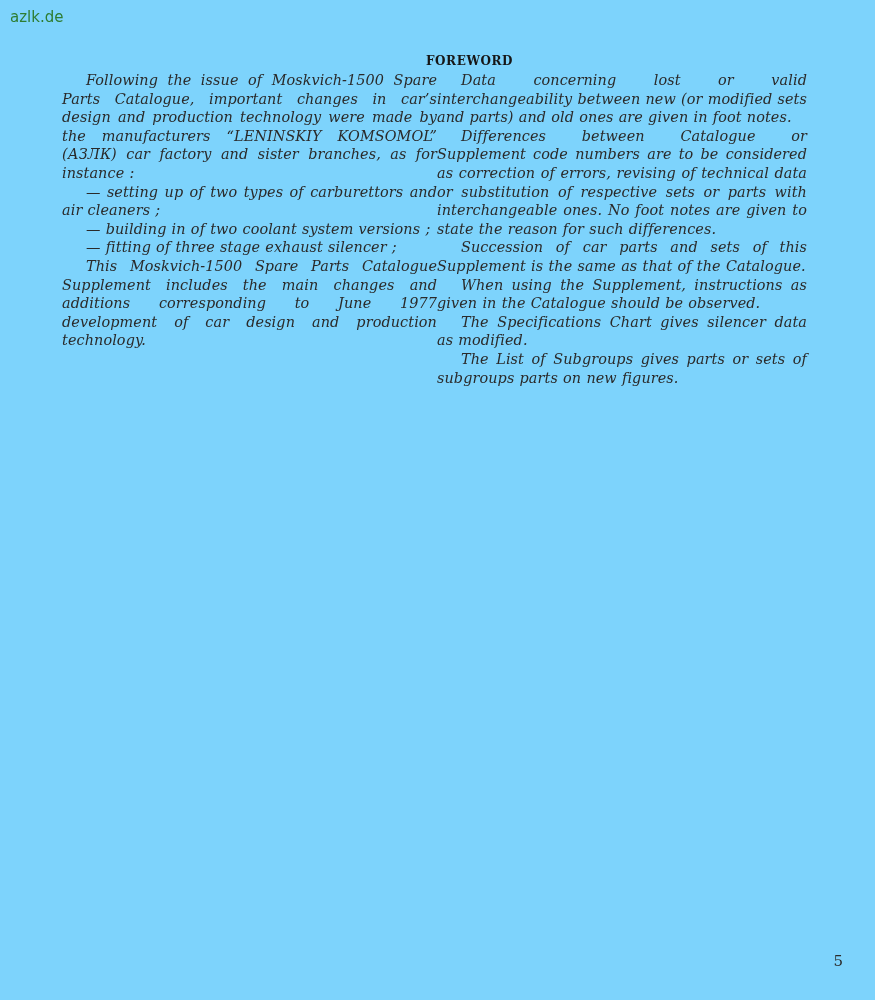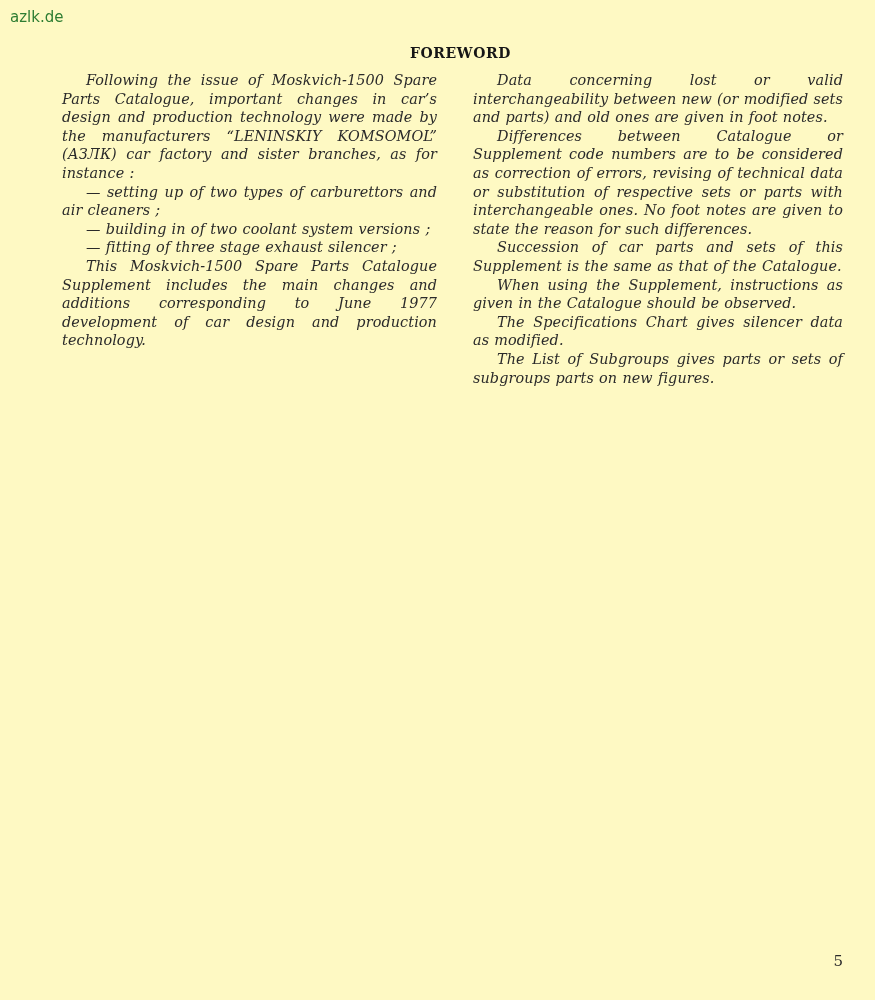--- a/index.html
+++ b/index.html
@@ -8,58 +8,58 @@
     width: 875px;
     height: 1000px;
     overflow: hidden;
     background: #ffffff;
   }
   .page {
     position: absolute;
     left: 0; top: 0;
     width: 875px;
     height: 1000px;
-    background: #fef9c3;
+    background: #7dd3fc;
     font-family: "DejaVu Serif", serif;
   }
   .watermark {
     position: absolute;
     left: 10px;
     top: 8px;
     font-family: "DejaVu Sans", "Liberation Sans", sans-serif;
     font-size: 15px;
     color: #2e7d32;
     text-decoration: none;
     cursor: pointer;
   }
   .page-title {
     position: absolute;
     left: 62px;
     top: 38px;
     width: 783px;
-    margin: 7px;
+    margin: 16px;
     text-align: center;
-    font-size: 14px;
+    font-size: 12px;
     font-weight: bold;
     letter-spacing: 0.6px;
     color: #161616;
     font-family: "DejaVu Serif", serif;
   }
   .columns {
     position: absolute;
     left: 62px;
     top: 71px;
     width: 783px;
     display: flex;
   }
   .col {
     flex: 0 0 auto;
   }
   .col-left  { width: 375px; }
-  .col-right { width: 370px; margin-left: 36px; }
+  .col-right { width: 370px; }
   .para {
     margin: 0;
     font-style: italic;
     font-size: 14.4px;
     line-height: 18.6px;
     color: #2a2a2a;
     text-align: justify;
     text-indent: 24px;
     word-spacing: 0.5px;
     letter-spacing: 0.1px;

